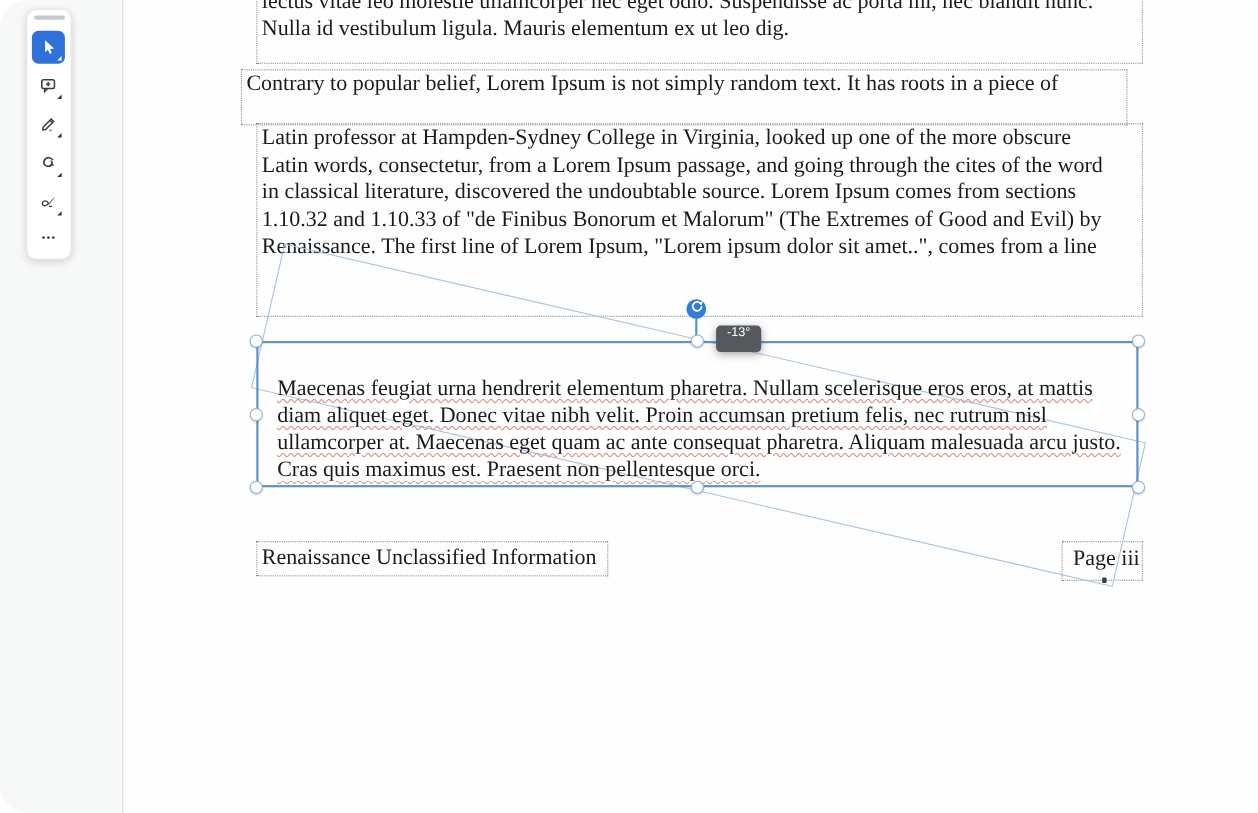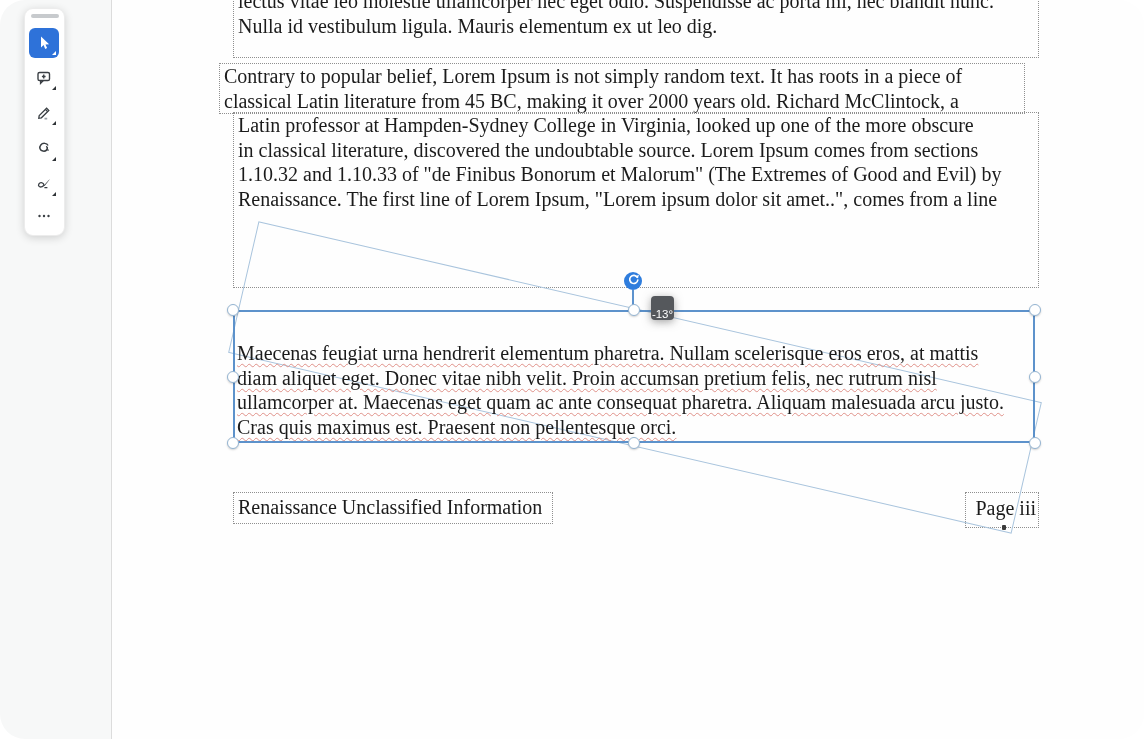--- a/index.html
+++ b/index.html
@@ -30,22 +30,22 @@
   
   .rot-outline{position:absolute;left:233px;top:310px;width:802px;height:133px;border:1px solid #a9c4dd;
                transform:rotate(13deg);z-index:10;}
   .sel-rect{position:absolute;left:233px;top:310px;width:802px;height:133px;border:2px solid rgba(84,140,200,.95);
             box-sizing:border-box;z-index:12;}
   .handle{position:absolute;width:10px;height:10px;background:#fff;border:1.5px solid #94b4d2;border-radius:50%;
           box-shadow:0 1px 2px rgba(0,0,0,.18);z-index:20;}
   .stem{position:absolute;left:632px;top:290px;width:2px;height:16px;background:#5d93ce;z-index:15;}
   .rot-handle{position:absolute;left:624px;top:272px;width:18px;height:18px;border-radius:50%;background:#2f7ddd;
               display:flex;align-items:center;justify-content:center;z-index:22;cursor:grab;}
-  .tooltip{position:absolute;left:651px;top:296px;width:23px;height:24px;background:#55585c;border-radius:4px;
-           color:#fff;font-size:11.5px;display:flex;align-items:flex-end;justify-content:center;z-index:30;
+  .tooltip{position:absolute;left:651px;top:296px;width:41px;height:24px;background:#55585c;border-radius:4px;
+           color:#fff;font-size:11.5px;display:flex;align-items:flex-start;justify-content:center;z-index:30;
            box-shadow:0 2px 8px rgba(90,90,90,.55);}
   .cursor-dot{position:absolute;left:1002px;top:525px;width:4px;height:5px;background:#3a3a3a;border-radius:1px;z-index:25;}
 </style>
 </head>
 <body>
 
 <div class="stage">
 
   <div class="left-strip"></div>
 
@@ -115,34 +115,34 @@
     </div>
   </div>
 
   <div class="dotted-box doc-text pad" style="left:233px;top:-12px;width:798px;height:68px;">
     <div class="line">lectus vitae leo molestie ullamcorper nec eget odio. Suspendisse ac porta mi, nec blandit nunc.</div>
     <div class="line">Nulla id vestibulum ligula. Mauris elementum ex ut leo dig.</div>
   </div>
 
   <div class="dotted-box doc-text pad" style="left:219px;top:63px;width:798px;height:49px;">
     <div class="line">Contrary to popular belief, Lorem Ipsum is not simply random text. It has roots in a piece of</div>
-    <div class="line">classical Latin literature from 45 BC, making it over 2000 years old. Richard McClintock, a</div>
   </div>
 
   <div class="dotted-box doc-text pad" style="left:233px;top:112px;width:798px;height:174px;">
     <div class="line">Latin professor at Hampden-Sydney College in Virginia, looked up one of the more obscure</div>
+    <div class="line">Latin words, consectetur, from a Lorem Ipsum passage, and going through the cites of the word</div>
     <div class="line">in classical literature, discovered the undoubtable source. Lorem Ipsum comes from sections</div>
     <div class="line">1.10.32 and 1.10.33 of "de Finibus Bonorum et Malorum" (The Extremes of Good and Evil) by</div>
     <div class="line">Renaissance. The first line of Lorem Ipsum, "Lorem ipsum dolor sit amet..", comes from a line</div>
   </div>
 
   <div class="rot-outline"></div>
 
   <div class="sel-rect"></div>
-  <div class="doc-text squig" style="position:absolute;left:237px;top:341px;z-index:11;">
+  <div class="doc-text squig" style="position:absolute;left:252px;top:341px;z-index:11;">
     <div class="line">Maecenas feugiat urna hendrerit elementum pharetra. Nullam scelerisque eros eros, at mattis</div>
     <div class="line">diam aliquet eget. Donec vitae nibh velit. Proin accumsan pretium felis, nec rutrum nisl</div>
     <div class="line">ullamcorper at. Maecenas eget quam ac ante consequat pharetra. Aliquam malesuada arcu justo.</div>
     <div class="line">Cras quis maximus est. Praesent non pellentesque orci.</div>
   </div>
 
   <div class="handle" style="left:227px;top:304px;"></div>
   <div class="handle" style="left:628px;top:304px;"></div>
   <div class="handle" style="left:1029px;top:304px;"></div>
   <div class="handle" style="left:227px;top:371px;"></div>

